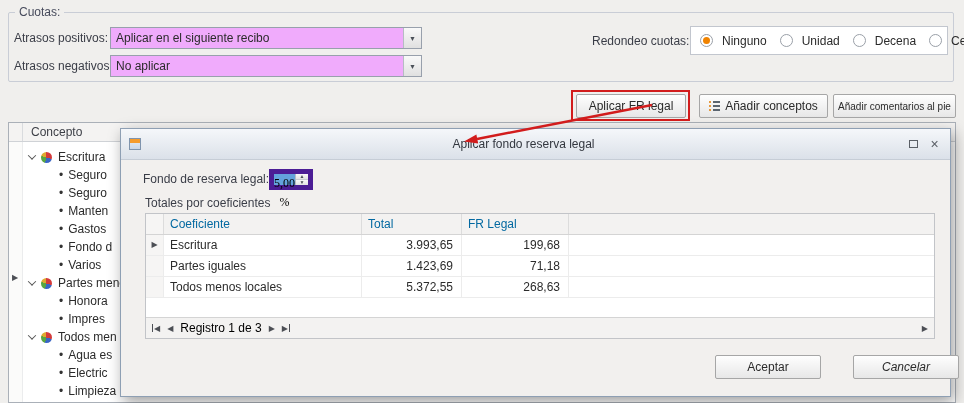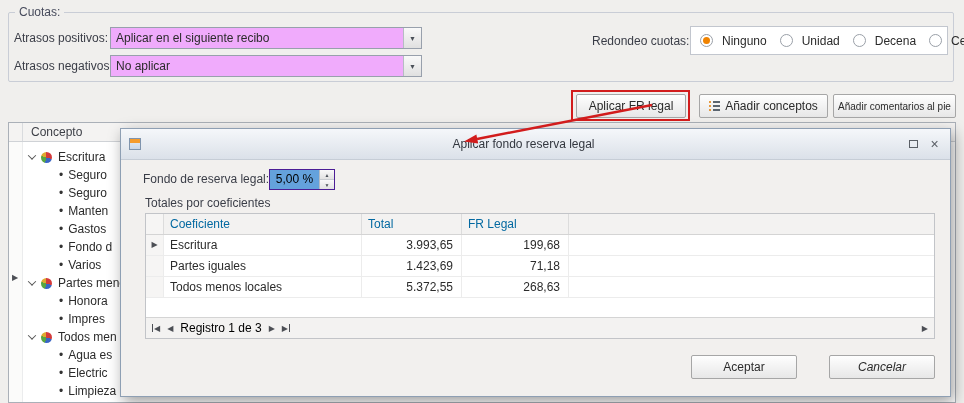--- a/index.html
+++ b/index.html
@@ -46,21 +46,21 @@
   .dialog { position:absolute; left:120px; top:128px; width:831px; height:269px; background:#f2f0ee; border:1px solid #8e9fb3; box-shadow:3px 5px 14px rgba(0,0,0,.38); z-index:20; }
   .dialog-titlebar { height:25px; background:linear-gradient(#f5f7fa,#dbe1e9); border-bottom:1px solid #c6cdd6; display:flex; align-items:center; padding:15px 8px; gap:6px;text-align:center; }
   .app-icon { width:12px; height:12px; flex:none; background:linear-gradient(#e8eef6,#c9d6e8); border:1px solid #7f94ad; position:relative; }
   .app-icon::after { content:""; position:absolute; left:0; top:0; right:0; height:4px; background:#f59b2d; }
   .dialog-title { flex:1; color:#33373f; }
   .titlebar-btn { width:15px; height:15px; display:flex; align-items:center; justify-content:center; color:#5a5f66; }
   .restore-glyph { width:9px; height:8px; border:1px solid #5a5f66; display:inline-block; }
   .close-glyph { font-size:14px; line-height:14px; }
 
   .dlg-label { position:absolute; color:#3a3d47; line-height:21px; }
-  .spin { position:absolute; left:148px; top:40px; width:66px; height:21px; background:#fff; border:1px solid #4c1d95; display:flex; }
+  .spin { position:absolute; left:148px; top:40px; width:44px; height:21px; background:#fff; border:5px solid #4c1d95; display:flex;font-family:Liberation Serif, serif; }
   .spin-value { flex:1; background:#64a2dc; color:#000; text-align:center; line-height:19px; }
   .spin-btns { width:15px; display:flex; flex-direction:column; border-left:1px solid #b6bcc4; }
   .spin-btn { flex:1; background:linear-gradient(#f9f9f9,#e2e2e2); display:flex; align-items:center; justify-content:center; font-size:5px; color:#4a5058; }
   .spin-btn + .spin-btn { border-top:1px solid #c9ccd1; }
 
   .dlg-table { position:absolute; left:24px; top:84px; width:790px; height:126px; background:#fff; border:1px solid #c2c4c8; display:flex; flex-direction:column; overflow:hidden; }
   .tbl-header { display:flex; height:21px; background:#f3f2f1; border-bottom:1px solid #d4d4d4; flex:none; }
   .tbl-header .cell { line-height:20px; padding-left:6px; color:#0369a1; border-right:1px solid #dcdcdc; }
   .tbl-row { display:flex; height:21px; border-bottom:1px solid #ececec; flex:none; }
   .tbl-row .cell { line-height:20px; padding-left:6px; border-right:1px solid #ececec; overflow:hidden; white-space:nowrap; }
@@ -71,21 +71,21 @@
   .c-fill { flex:1; border-right:none !important; }
   .num { text-align:right; padding-right:8px !important; }
   .rowptr { font-size:8px; color:#4c4f55; }
   .tbl-filler { flex:1; }
   .tbl-nav { height:21px; border-top:1px solid #d4d4d4; background:#f3f2f1; display:flex; align-items:center; padding:0 6px; gap:7px; color:#4c4f55; flex:none; }
   .nav-btn { display:inline-flex; align-items:center; gap:1px; font-size:8px; color:#4c4f55; }
   .vbar { width:1px; height:8px; background:#4c4f55; display:inline-block; }
   .pager-text { color:#000000; }
   .scroll-right { margin-left:auto; font-size:8px; color:#4c4f55; }
 
-  .dlg-btn { position:absolute; width:106px; height:24px; top:226px; background:linear-gradient(#fefefe,#e7e7e7); border:1px solid #a6a6a6; border-radius:2px; display:flex; align-items:center; justify-content:center; color:#2b2b2b; }
+  .dlg-btn { position:absolute; width:106px; height:24px; top:226px; background:linear-gradient(#fefefe,#e7e7e7); border:1px solid #a6a6a6; border-radius:2px; display:flex; align-items:center; justify-content:center; color:#2b2b2b;margin-left:24px; }
 
   
   .annotation-box { position:absolute; left:571px; top:90px; width:119px; height:31px; border:2px solid #d21c1c; z-index:60; pointer-events:none; }
   .annotation-arrow { position:absolute; left:0; top:0; z-index:60; pointer-events:none; }
 </style>
 </head>
 <body>
 
 <div class="page">
 

